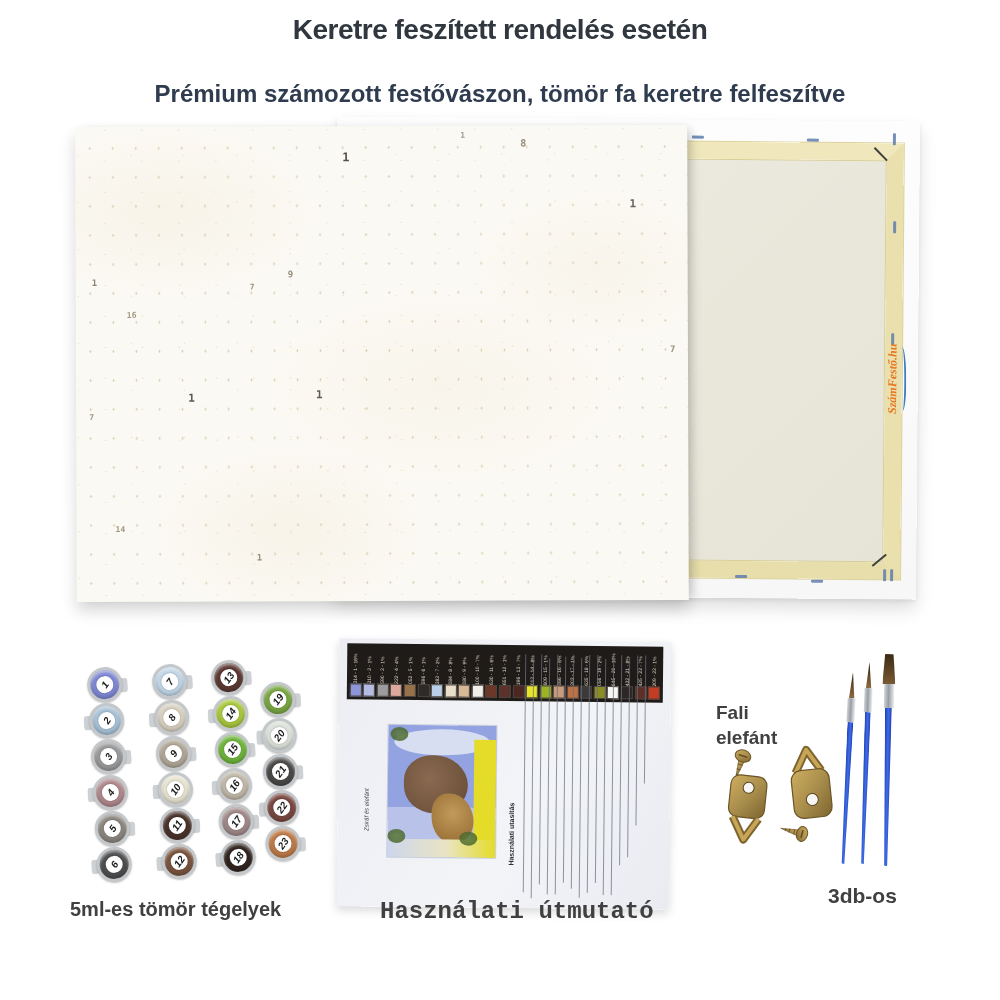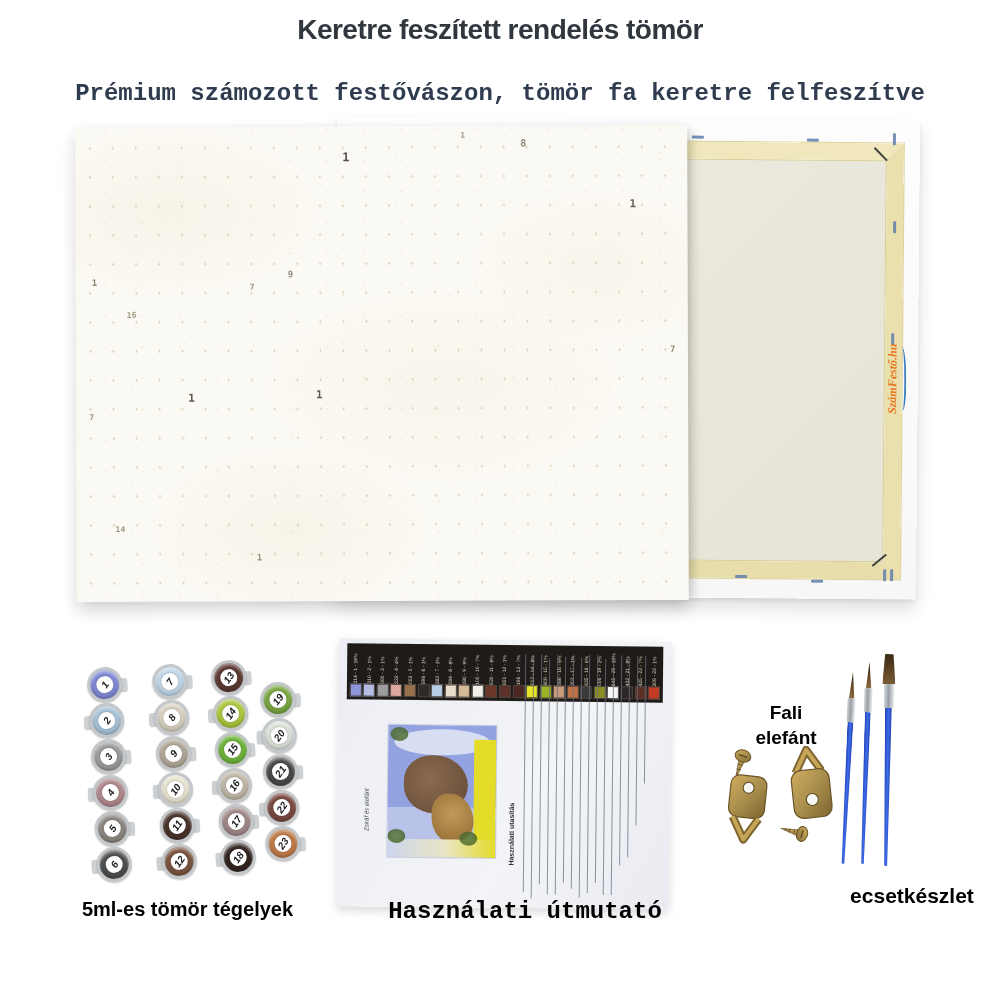--- a/index.html
+++ b/index.html
@@ -3,23 +3,23 @@
 <meta charset="utf-8">
 <style>
   html,body{margin:0;padding:0;}
   body{width:1000px;height:1000px;position:relative;background:#ffffff;
        font-family:"Liberation Sans", sans-serif;overflow:hidden;}
 
   
   .title{position:absolute;left:0;top:14px;width:1000px;text-align:center;
          font-size:28px;font-weight:bold;letter-spacing:-.5px;color:#31373f;}
   .subtitle{position:absolute;left:0;top:80px;width:1000px;text-align:center;
-         font-size:24px;font-weight:bold;color:#2f3b4f;font-family:Liberation Mono, monospace;}
-
-  .cap{position:absolute;font-weight:bold;color:#000000;text-align:center;}
+         font-size:24px;font-weight:bold;color:#2f3b4f;}
+
+  .cap{position:absolute;font-weight:bold;color:#404040;}
 
   
   .back-canvas{position:absolute;left:335px;top:119px;width:583px;height:478px;
       background:linear-gradient(180deg,#fdfdfe,#f7f7f8);transform:rotate(.5deg);
       box-shadow:0 10px 18px rgba(0,0,0,.13),0 2px 4px rgba(0,0,0,.08);}
   .wood{position:absolute;left:22px;top:22px;right:16px;bottom:20px;
       border:17px solid;border-color:#f0e8bc #e9e0ae #e7deab #ede5b5;
       box-shadow:inset 0 0 0 1px #d8ce98, 0 0 0 1px #ddd3a0;
       background:linear-gradient(135deg,#edece1,#e6e4d6);}
   .staple{position:absolute;background:#5e7cab;opacity:.85;border-radius:1px;}
@@ -108,21 +108,21 @@
       clip-path:polygon(50% 0%,88% 100%,12% 100%);}
   .b-tip.flat{width:13px;height:30px;background:linear-gradient(#3a2a14,#7a5a34);
       clip-path:polygon(18% 0,82% 0,100% 100%,0 100%);}
   .b-ferrule{width:8px;height:24px;background:linear-gradient(90deg,#cfd4d8,#989ea4 45%,#eceff2);}
   .b-handle{width:7px;background:linear-gradient(90deg,#1c3cb0,#3f6ce8 45%,#16309c);
       clip-path:polygon(8% 0,92% 0,68% 100%,32% 100%);border-radius:0 0 4px 4px;}
 </style>
 </head>
 <body>
 
-<div class="title">Keretre feszített rendelés tömör</div>
+<div class="title">Keretre feszített rendelés esetén</div>
 <div class="subtitle">Prémium számozott festővászon, tömör fa keretre felfeszítve</div>
 
 <div class="back-canvas">
   <div class="wood"></div>
   <span class="staple st-h" style="left:355px;top:16px;"></span>
   <span class="staple st-h" style="left:470px;top:18px;"></span>
   <span class="staple st-v" style="left:556px;top:12px;"></span>
   <span class="staple st-v" style="left:557px;top:100px;"></span>
   <span class="staple st-v" style="left:556px;top:212px;"></span>
   <span class="staple st-h" style="left:402px;top:455px;"></span>
@@ -464,14 +464,14 @@
   <span class="b-tip"></span>
   <span class="b-ferrule"></span>
   <span class="b-handle" style="height:152px;"></span>
 </div>
 <div class="brush" style="left:881px;top:654px;transform:rotate(1deg);">
   <span class="b-tip flat"></span>
   <span class="b-ferrule" style="width:10px;"></span>
   <span class="b-handle" style="height:158px;width:8px;"></span>
 </div>
 <div class="cap" style="left:828px;top:882px;width:168px;font-size:21px;line-height:28px;">
-  <div>ecsetkészlet</div>
+  <div>3db-os</div>
 </div>
 
 </body></html>

